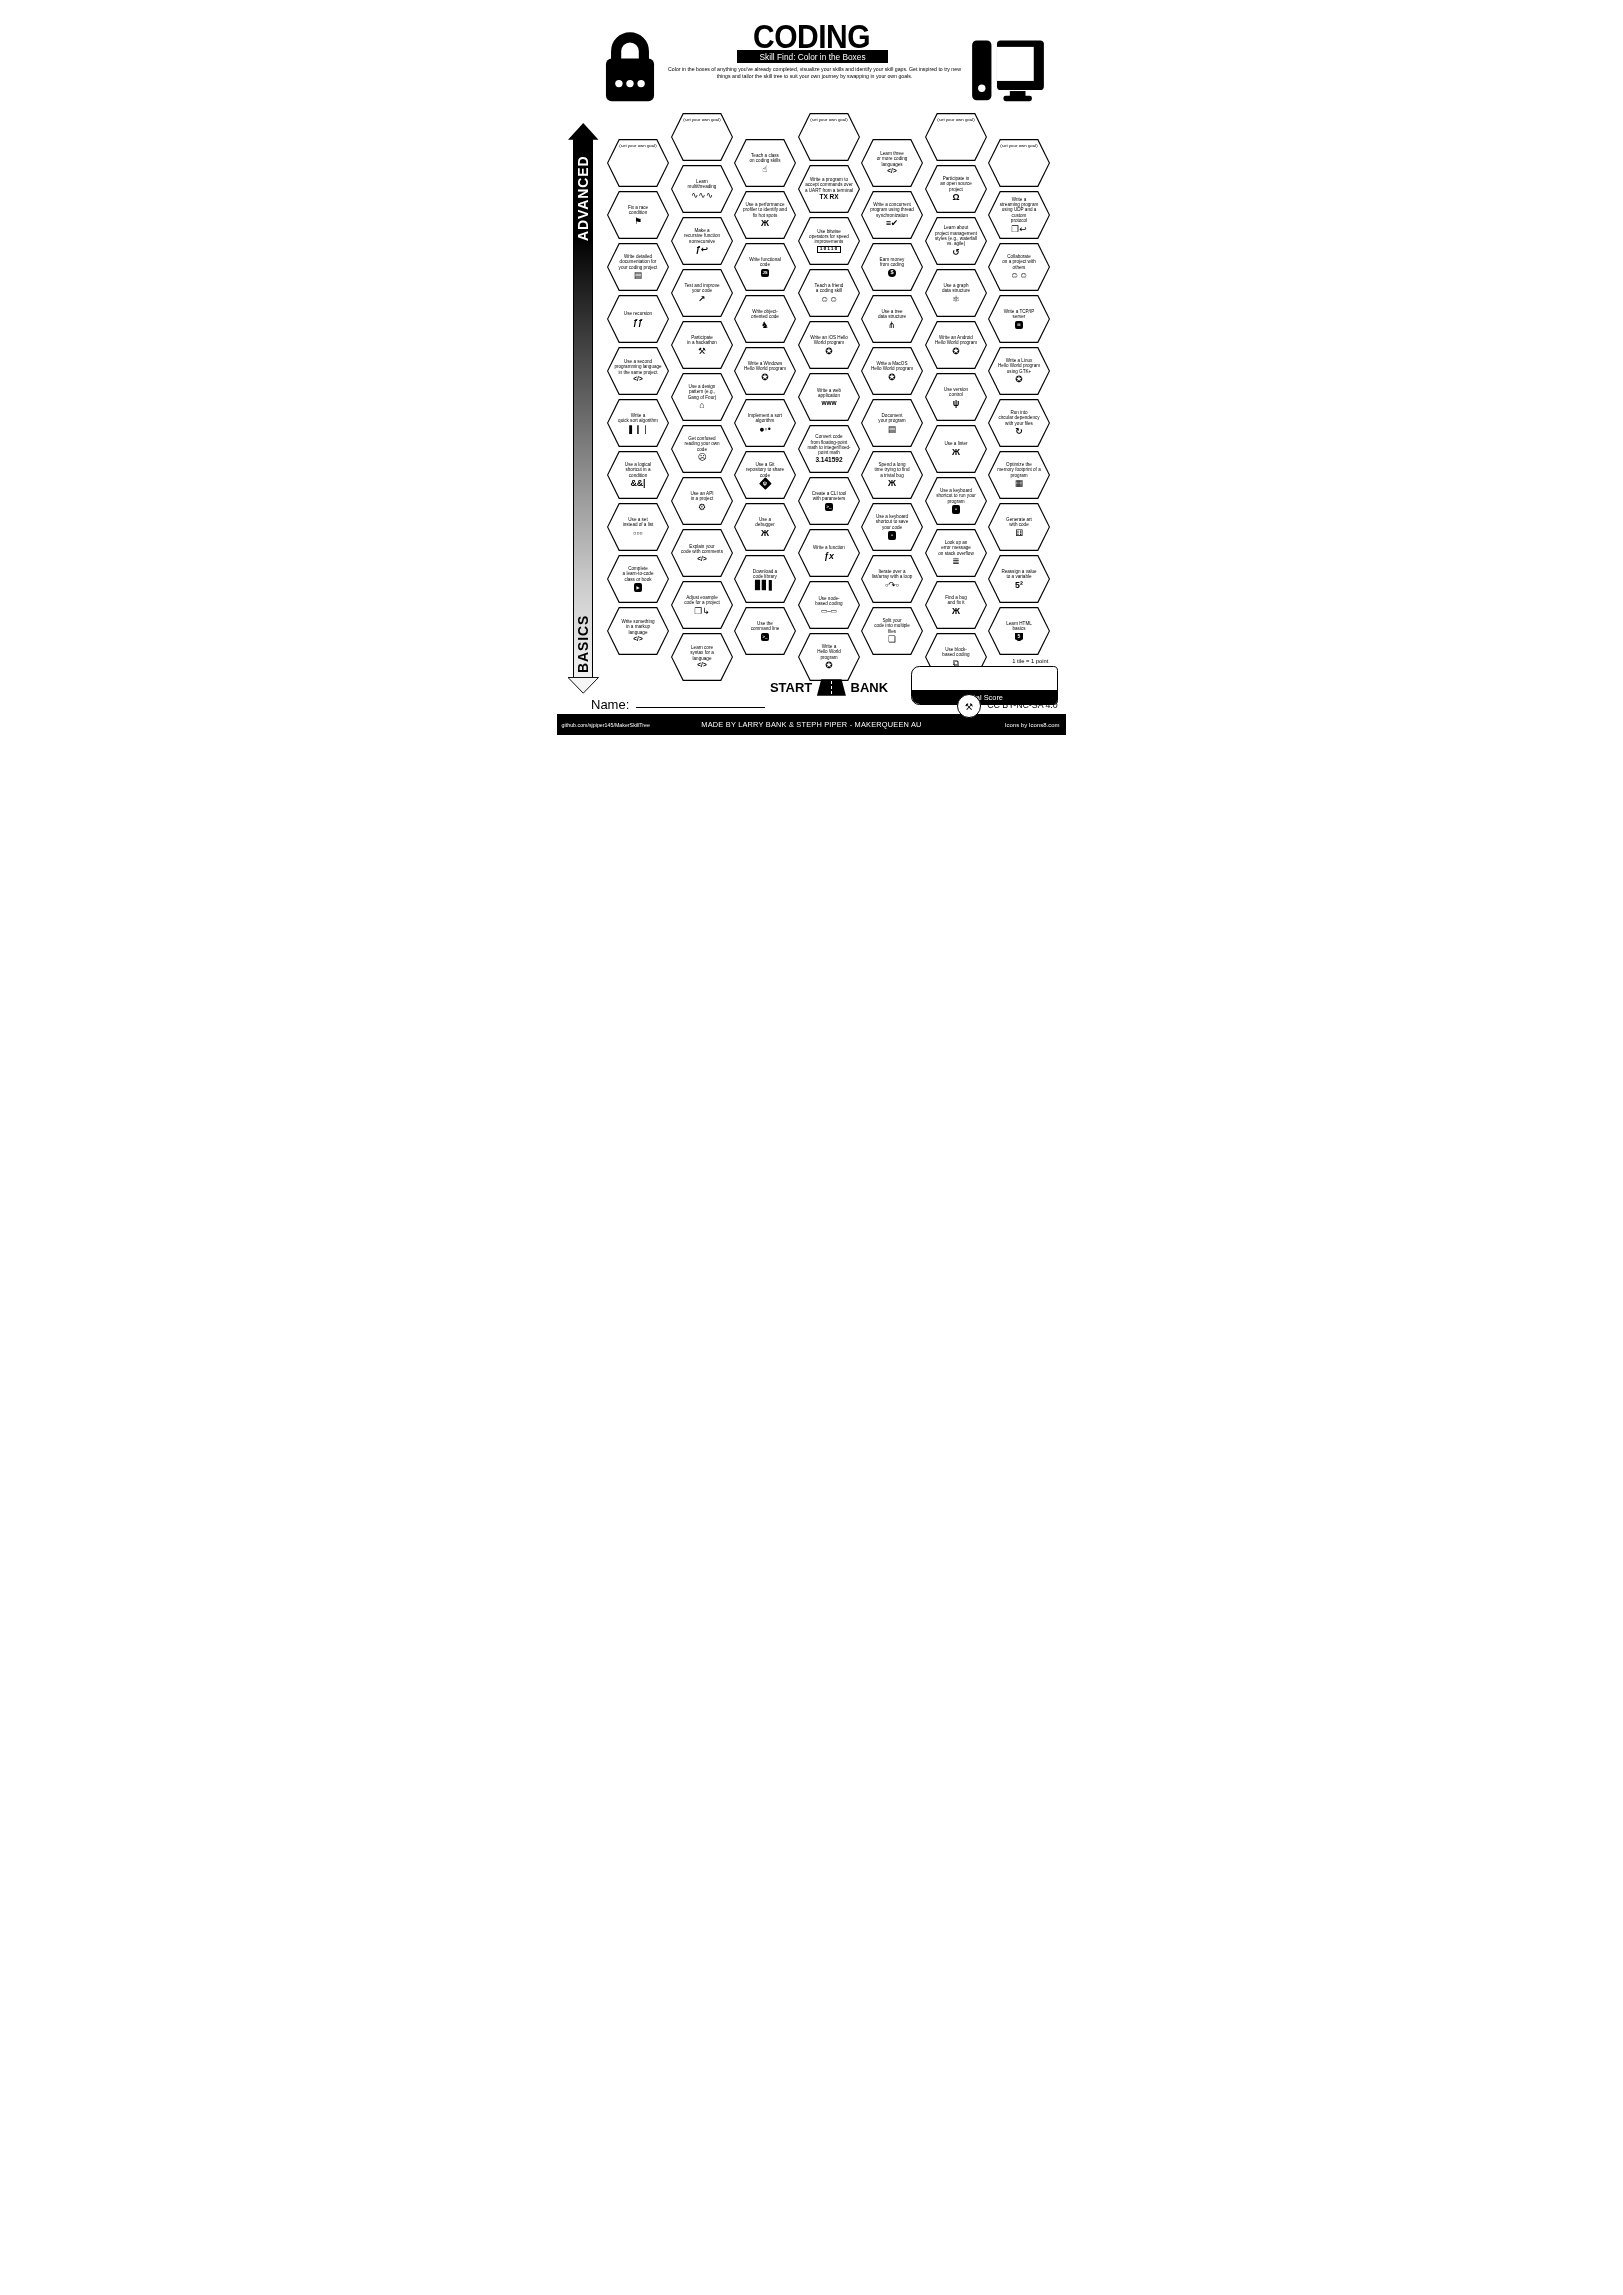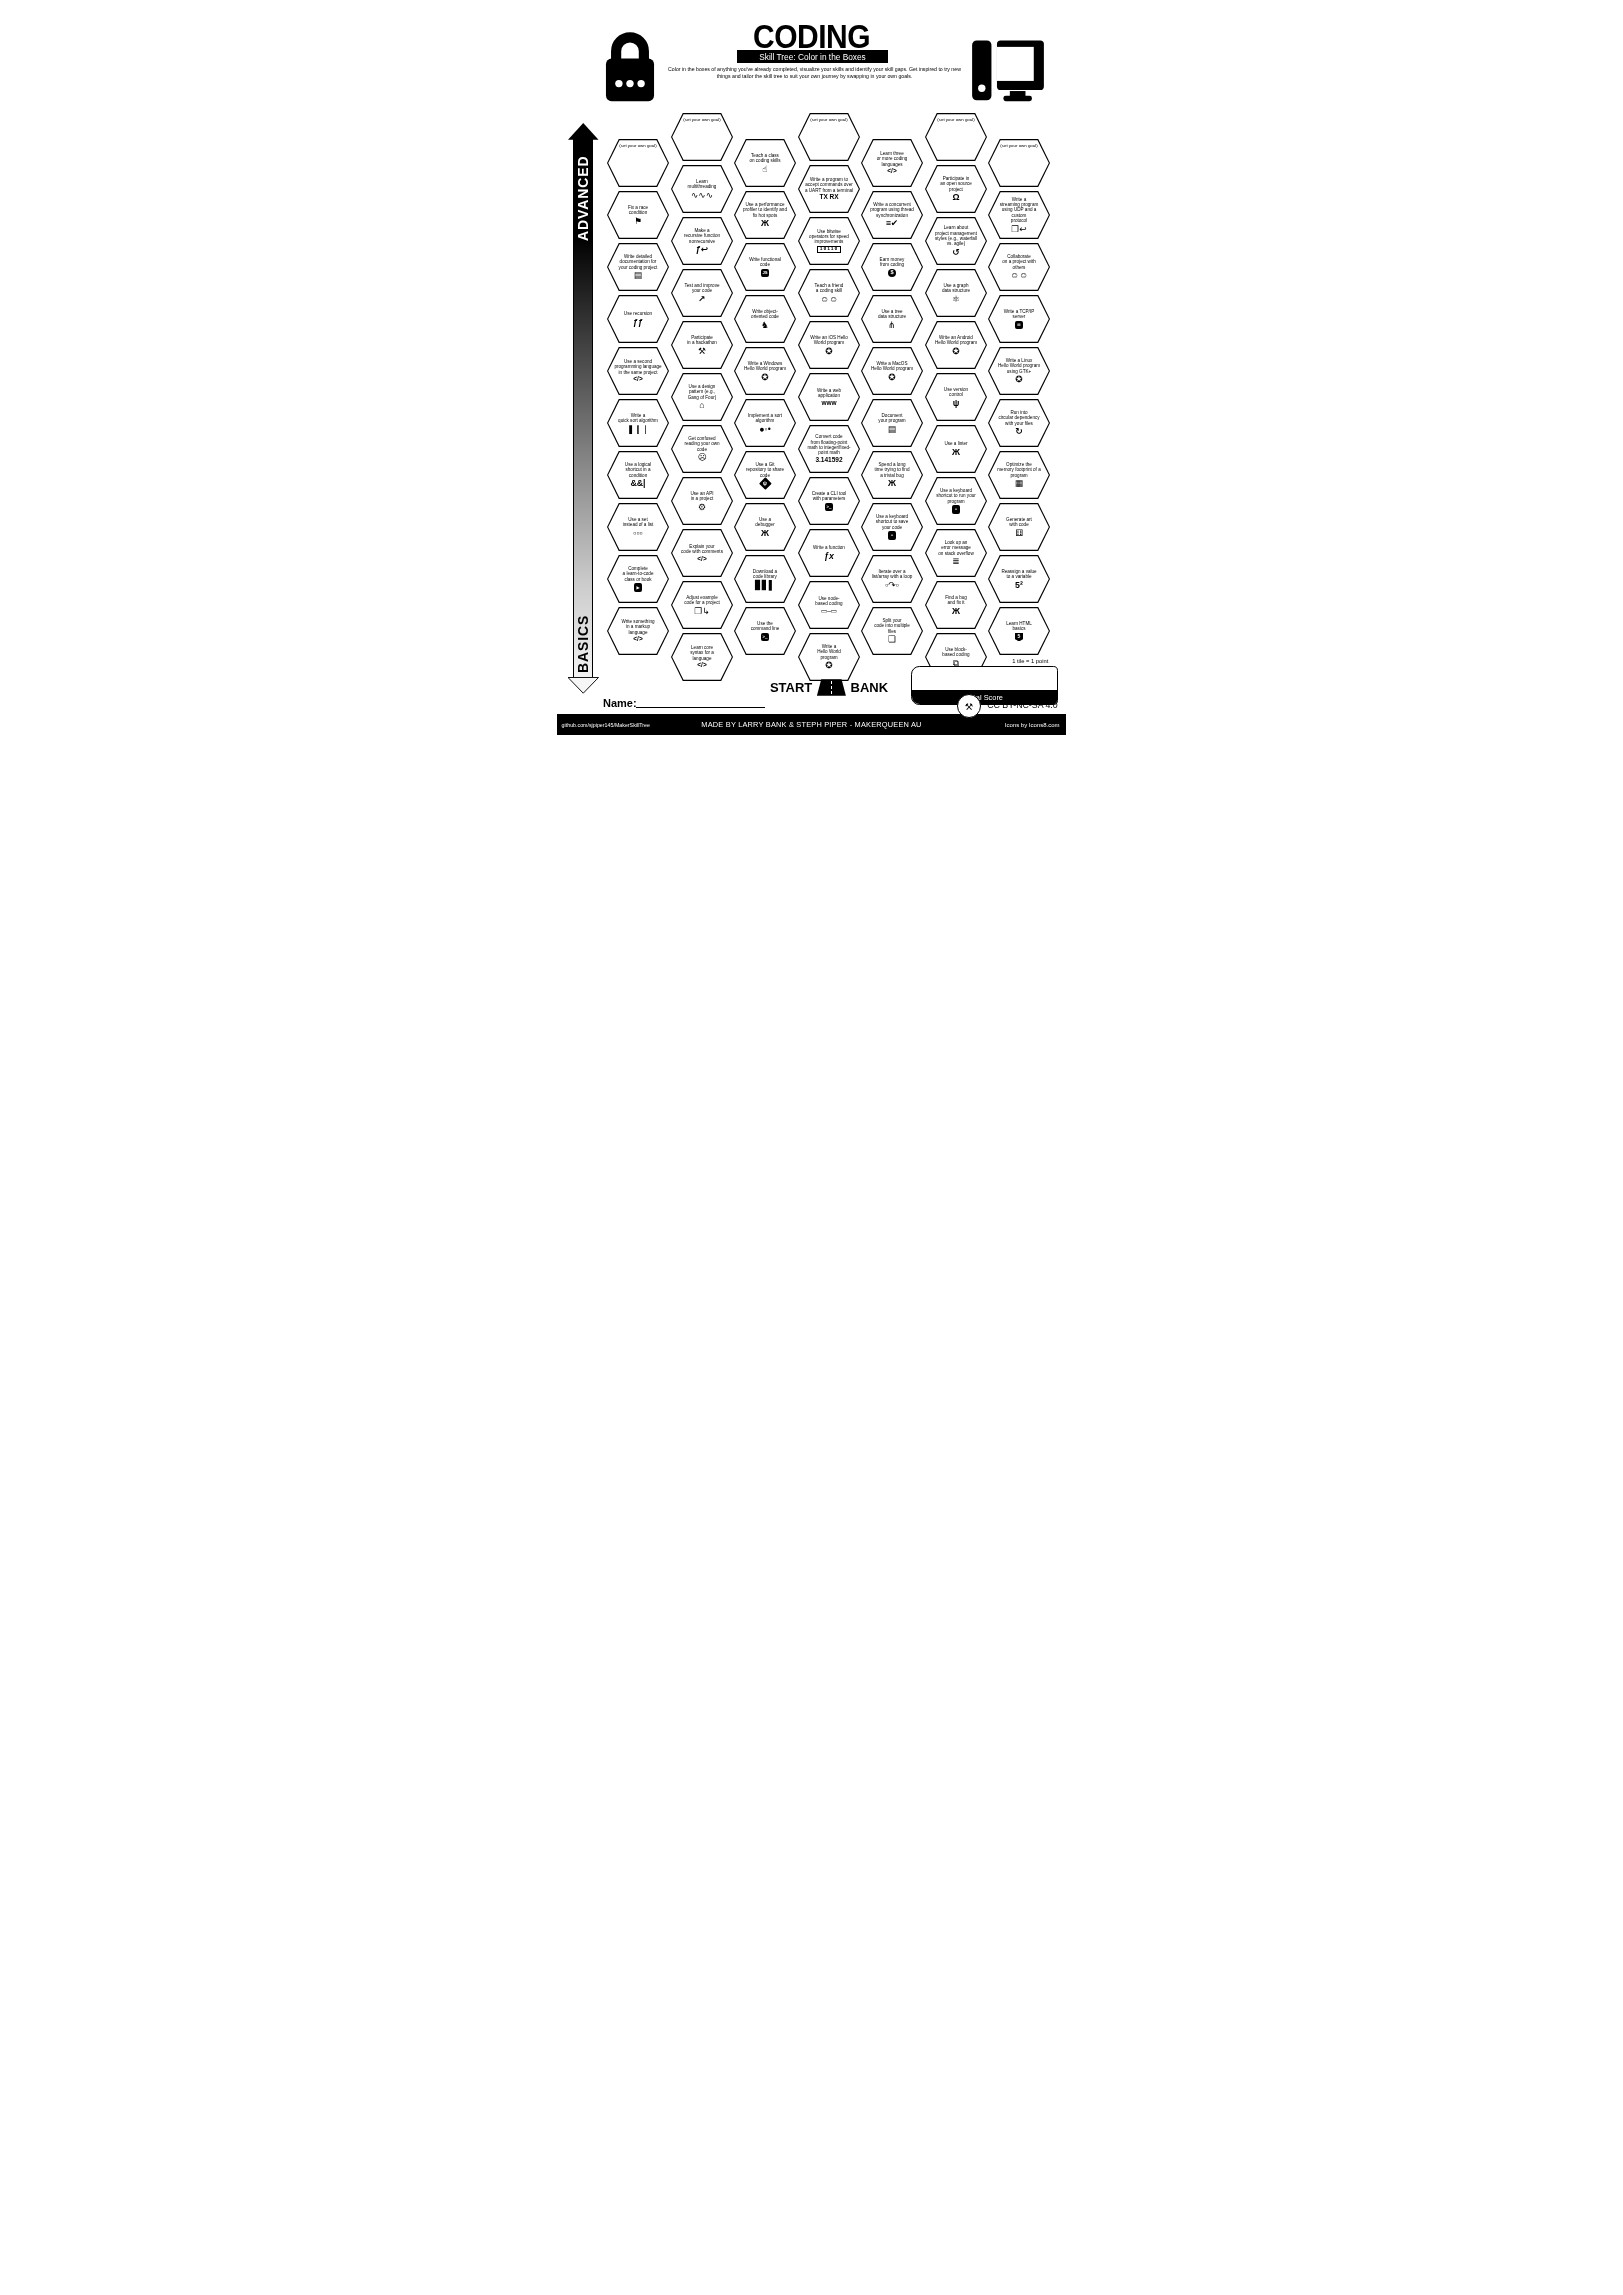--- a/index.html
+++ b/index.html
@@ -51,21 +51,21 @@
   .ic-binary{font-family:"DejaVu Sans Mono",monospace;font-weight:700;font-size:4.6px;
       border:0.7px solid #000;padding:0.5px 1.4px;letter-spacing:0.9px;}
 
   
   .start-row{position:absolute;left:185px;top:662px;width:174px;height:21px;
       display:flex;align-items:center;justify-content:center;gap:4.6px;}
   .start-row .st{font-size:13px;font-weight:900;transform:scaleY(1.05);}
   .road{width:29px;height:16.7px;background:#000;clip-path:polygon(15% 0,85% 0,100% 100%,0 100%);
       position:relative;}
   .road i{position:absolute;left:50%;top:1.4px;bottom:1.4px;border-left:1.4px dashed #fff;margin-left:-0.7px;}
-  .name-row{position:absolute;left:46px;top:682px;font-size:11px;font-weight:bold;}
+  .name-row{position:absolute;left:34px;top:682px;font-size:13px;}
   .name-line{position:absolute;left:79px;top:692px;width:129px;border-bottom:1.2px solid #000;height:0;}
   .tile-note{position:absolute;right:17.6px;top:643px;font-size:5.8px;}
   .score-box{position:absolute;left:354px;top:651px;width:147px;height:39px;background:#fff;
       border:1.4px solid #000;border-radius:8.3px 4.6px 4.6px 8.3px;box-sizing:border-box;overflow:hidden;}
   .score-band{position:absolute;left:0;right:0;bottom:0;height:14px;background:#000;color:#fff;
       display:flex;align-items:center;justify-content:center;font-size:7.4px;}
   .license{position:absolute;right:8.3px;top:685px;font-size:8.8px;}
   .icons8-logo{position:absolute;left:400px;top:679px;width:22px;height:22px;border:0.9px solid #000;
       border-radius:50%;background:#fff;display:flex;align-items:center;justify-content:center;
       font-size:9.3px;z-index:5;}
@@ -83,21 +83,21 @@
   <svg class="hdr-icon" style="left:45px;top:14px;" width="56" height="74" viewBox="0 0 120 160">
     <path d="M30 75 V48 a30 30 0 0 1 60 0 V75" fill="none" stroke="#000" stroke-width="22"></path>
     <rect x="8" y="64" width="104" height="92" rx="12" fill="#000"></rect>
     <circle cx="36" cy="118" r="8" fill="#fff"></circle>
     <circle cx="60" cy="118" r="8" fill="#fff"></circle>
     <circle cx="84" cy="118" r="8" fill="#fff"></circle>
   </svg>
 
   <div class="title">CODING</div>
   <div class="subtitle-box">
-    <span>Skill Tree: Color in the Boxes</span>
+    <span>Skill Find: Color in the Boxes</span>
   </div>
   <div class="description">Color in the boxes of anything you've already completed, visualize your skills and identify your skill gaps.  Get inspired to try new things and tailor the skill tree to suit your own journey by swapping in your own goals.</div>
 
   <svg class="hdr-icon" style="left:414px;top:19.4px;" width="74" height="69" viewBox="0 0 160 150">
     <rect x="2" y="14" width="42" height="130" rx="10" fill="#000"></rect>
     <circle cx="23" cy="118" r="8" fill="#fff"></circle>
     <rect x="56" y="14" width="102" height="108" rx="8" fill="#000"></rect>
     <rect x="56" y="28" width="80" height="74" fill="#fff"></rect>
     <rect x="84" y="124" width="34" height="12" fill="#000"></rect>
     <rect x="70" y="134" width="62" height="12" rx="5" fill="#000"></rect>

